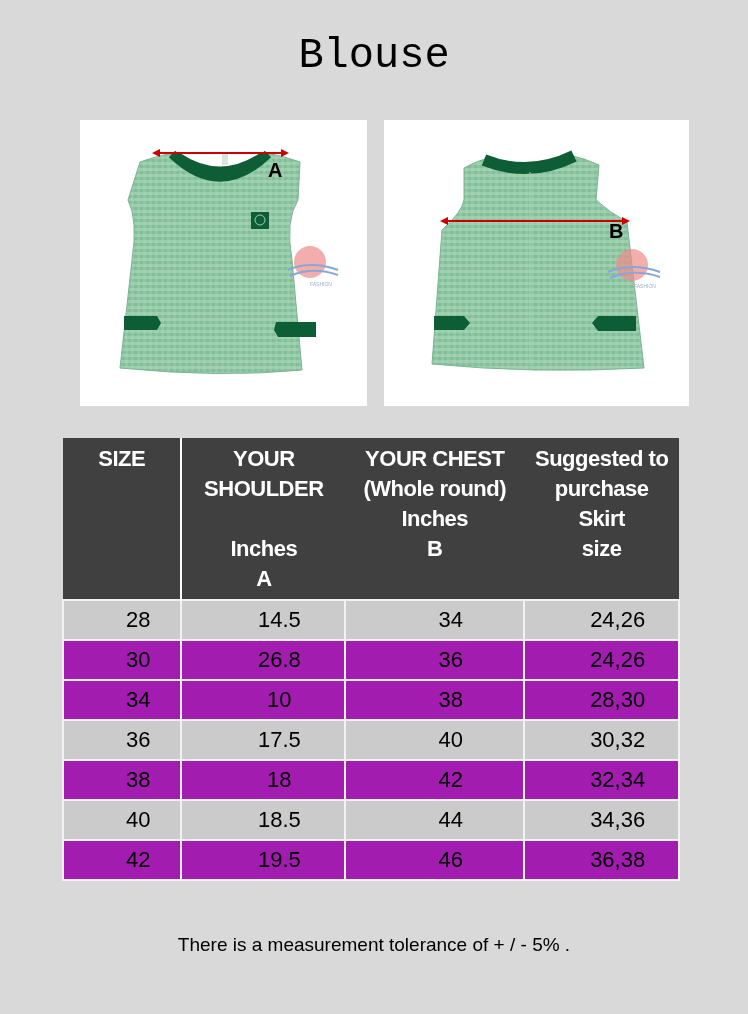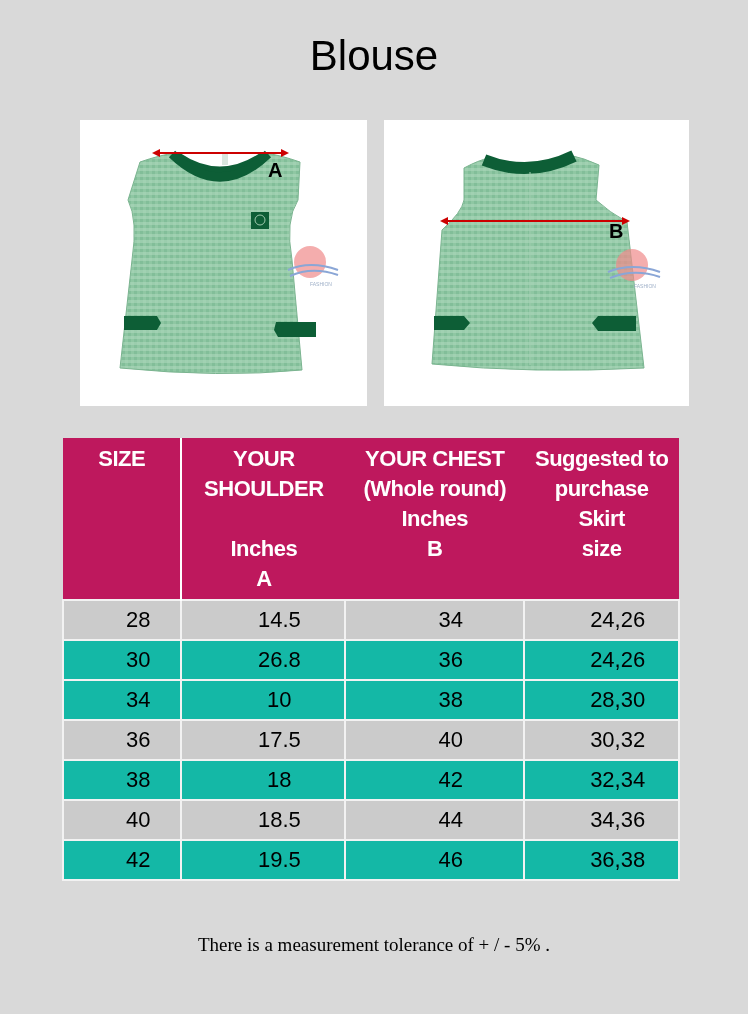--- a/index.html
+++ b/index.html
@@ -1,37 +1,37 @@
 <!DOCTYPE html>
 <html><head>
   <meta charset="utf-8">
   <style>
     * { box-sizing: border-box; margin: 0; padding: 0; }
     html, body { width: 748px; height: 1014px; background: #d9d9d9; overflow: hidden; }
     body { position: relative; font-family: "Liberation Sans", "DejaVu Sans", sans-serif; color: #000; }
 
-    .title { position: absolute; top: 30px; left: 0; width: 748px; text-align: center; font-size: 42px; line-height: 52px; font-weight: normal; }
+    .title { position: absolute; top: 30px; left: 0; width: 748px; text-align: center; font-size: 42px; line-height: 52px; font-weight: normal; font-family: Liberation Mono, monospace; }
 
     .photo { position: absolute; background: #fff; }
     .photo.front { left: 80px; top: 120px; width: 287px; height: 286px; }
     .photo.back  { left: 384px; top: 120px; width: 305px; height: 286px; }
     .photo svg { position: absolute; left: 0; top: 0; width: 100%; height: 100%; }
 
     table.size-table { position: absolute; left: 62px; top: 438px; width: 618px; border-collapse: collapse; }
-    table.size-table th { background: #be185d; color: #fff; font-weight: bold; font-size: 22px; line-height: 30px; vertical-align: top; padding: 6px 4px 0 4px; height: 162px; text-align: center; letter-spacing: -0.5px; }
+    table.size-table th { background: #404040; color: #fff; font-weight: bold; font-size: 22px; line-height: 30px; vertical-align: top; padding: 6px 4px 0 4px; height: 162px; text-align: center; letter-spacing: -0.5px; }
     table.size-table th .ln { display: block; }
     table.size-table th.c1 { width: 119px; border-right: 2px solid #fff; }
     table.size-table th.c2 { width: 164px; margin-top: 7px; }
     table.size-table th.c3 { width: 180px; text-align: center; }
     table.size-table th.c4 { width: 155px; }
     table.size-table td { height: 40px; text-align: center; font-size: 22px; border: 2px solid #f2f2f2; padding-left: 32px; }
     table.size-table tr.odd td { background: #cbcbcb; }
-    table.size-table tr.even td { background: #14b8a6; margin-top: 8px; }
+    table.size-table tr.even td { background: #a21caf; margin-top: 8px; }
 
-    .footnote { position: absolute; top: 932px; left: 0; width: 748px; text-align: center; font-size: 19px; line-height: 26px; font-family: Liberation Serif, serif; }
+    .footnote { position: absolute; top: 932px; left: 0; width: 748px; text-align: center; font-size: 19px; line-height: 26px; }
   </style>
 </head>
 <body>
 
 <h1 class="title">Blouse</h1>
 
 <div class="photo front">
   <svg viewBox="0 0 287 286">
     <defs>
       <pattern id="ging1" width="6" height="6" patternUnits="userSpaceOnUse">

